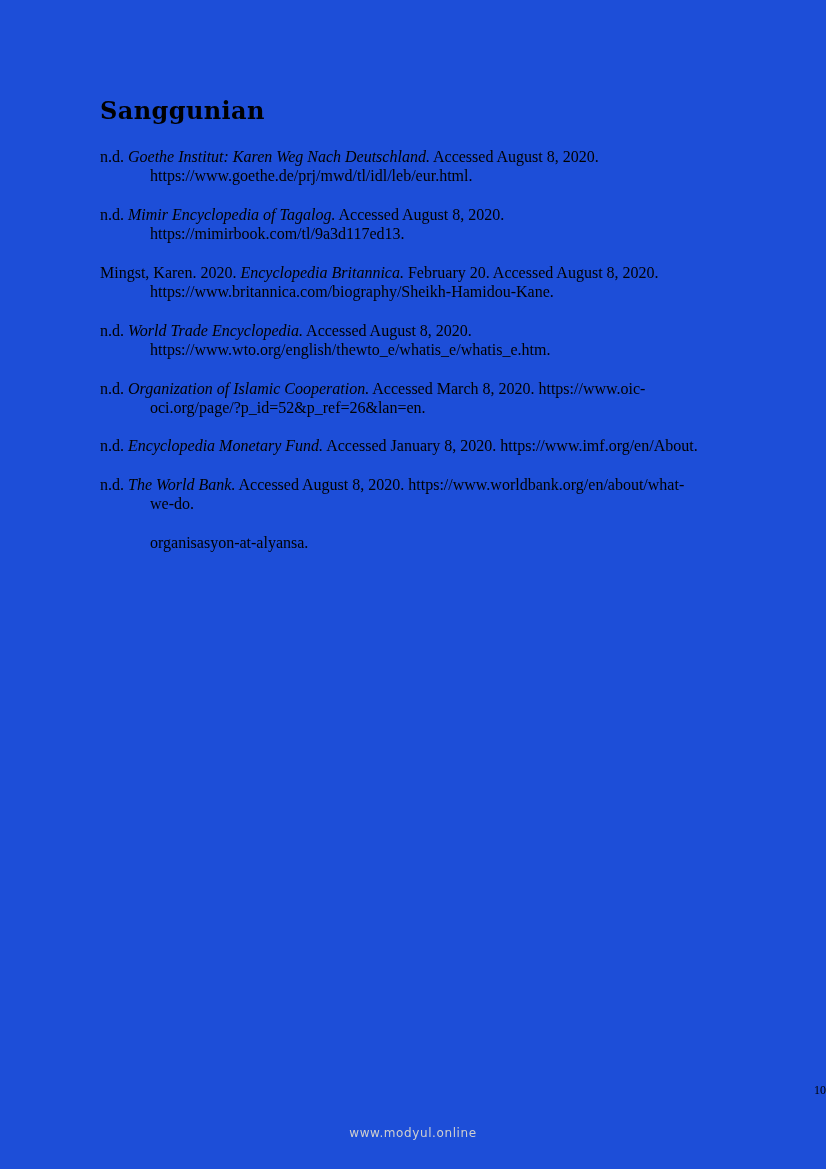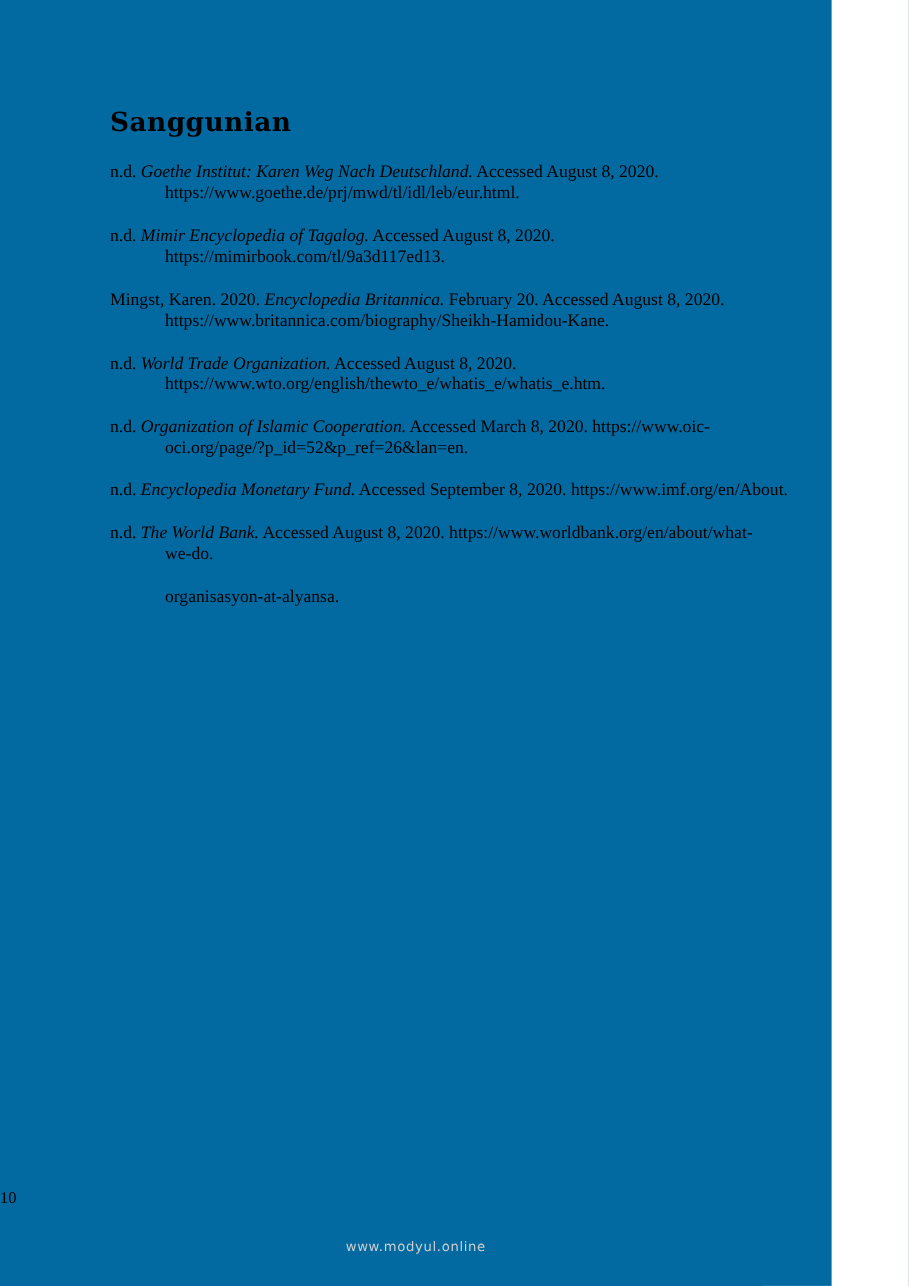--- a/index.html
+++ b/index.html
@@ -2,23 +2,23 @@
 <html><head>
 <meta charset="utf-8">
 <style>
   html, body {
     margin: 0;
     padding: 0;
     background: #ffffff;
   }
   .page {
     position: relative;
-    width: 756px;
+    width: 826px;
     height: 1169px;
-    background: #0369a1;
+    background: #1d4ed8;
     color: #000000;
     overflow: hidden;
   }
   .doc-title {
     position: absolute;
     left: 100px;
     top: 97px;
     margin: 0;
     font-family: "DejaVu Serif", serif;
     font-weight: 700;
@@ -47,23 +47,23 @@
     padding-left: 50px;
   }
   .italic {
     font-style: italic;
   }
   .page-number {
     position: absolute;
     left: 0;
     top: 1081px;
     width: 100%;
-    text-align: left;
+    text-align: right;
     font-family: "Liberation Serif", serif;
-    font-size: 15px;
+    font-size: 12px;
     line-height: 19px;
     color: #000000;
   }
   .watermark {
     position: absolute;
     left: 0;
     top: 1122px;
     width: 100%;
     text-align: center;
     font-family: "DejaVu Sans", sans-serif;
@@ -86,29 +86,29 @@
       </div>
       <div class="ref-entry">
         <div class="ref-line"><span>n.d. </span><span class="italic">Mimir Encyclopedia of Tagalog.</span><span> Accessed August 8, 2020.</span></div>
         <div class="ref-line indent"><span>https://mimirbook.com/tl/9a3d117ed13.</span></div>
       </div>
       <div class="ref-entry">
         <div class="ref-line"><span>Mingst, Karen. 2020. </span><span class="italic">Encyclopedia Britannica.</span><span> February 20. Accessed August 8, 2020.</span></div>
         <div class="ref-line indent"><span>https://www.britannica.com/biography/Sheikh-Hamidou-Kane.</span></div>
       </div>
       <div class="ref-entry">
-        <div class="ref-line"><span>n.d. </span><span class="italic">World Trade Organization.</span><span> Accessed August 8, 2020.</span></div>
+        <div class="ref-line"><span>n.d. </span><span class="italic">World Trade Encyclopedia.</span><span> Accessed August 8, 2020.</span></div>
         <div class="ref-line indent"><span>https://www.wto.org/english/thewto_e/whatis_e/whatis_e.htm.</span></div>
       </div>
       <div class="ref-entry">
         <div class="ref-line"><span>n.d. </span><span class="italic">Organization of Islamic Cooperation.</span><span> Accessed March 8, 2020. https://www.oic-</span></div>
         <div class="ref-line indent"><span>oci.org/page/?p_id=52&amp;p_ref=26&amp;lan=en.</span></div>
       </div>
       <div class="ref-entry">
-        <div class="ref-line"><span>n.d. </span><span class="italic">Encyclopedia Monetary Fund.</span><span> Accessed September 8, 2020. https://www.imf.org/en/About.</span></div>
+        <div class="ref-line"><span>n.d. </span><span class="italic">Encyclopedia Monetary Fund.</span><span> Accessed January 8, 2020. https://www.imf.org/en/About.</span></div>
       </div>
       <div class="ref-entry">
         <div class="ref-line"><span>n.d. </span><span class="italic">The World Bank.</span><span> Accessed August 8, 2020. https://www.worldbank.org/en/about/what-</span></div>
         <div class="ref-line indent"><span>we-do.</span></div>
       </div>
       <div class="ref-entry">
         <div class="ref-line indent"><span>organisasyon-at-alyansa.</span></div>
       </div>
     </div>
 

